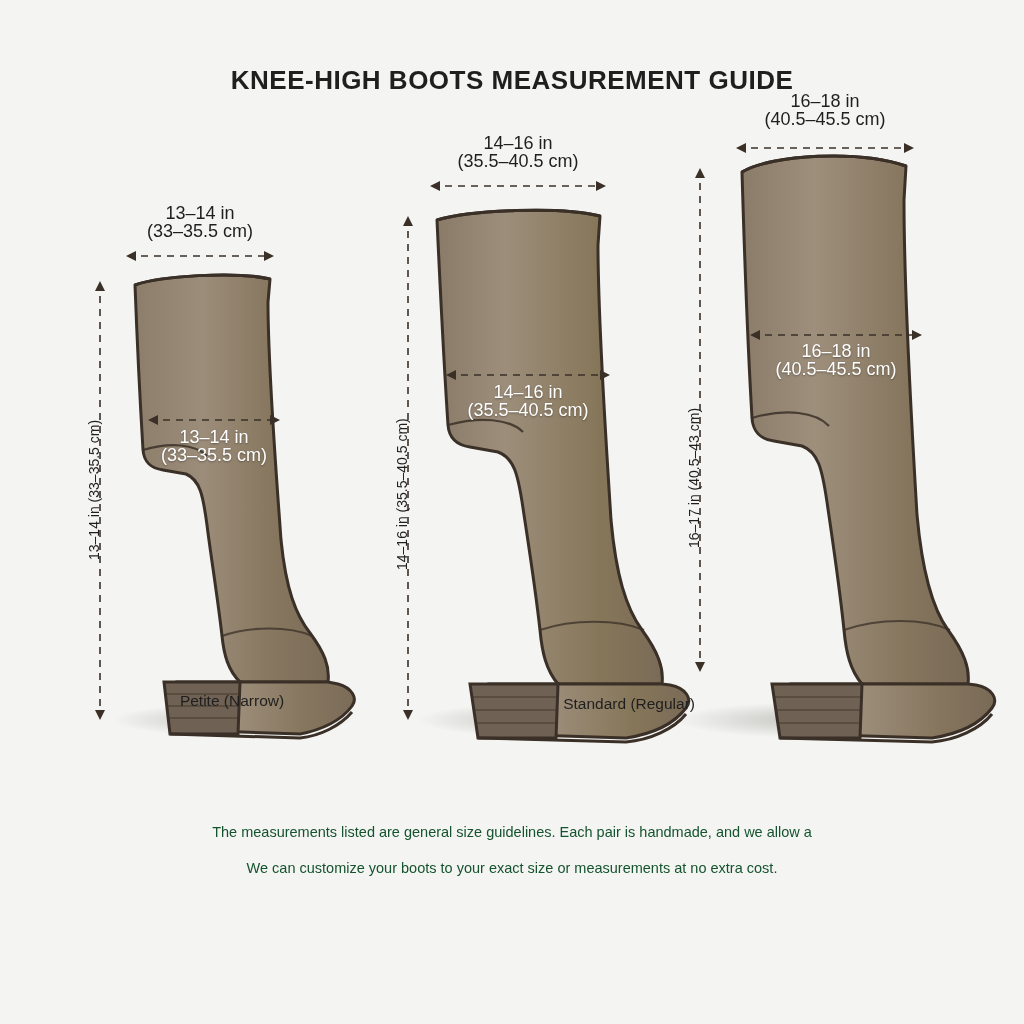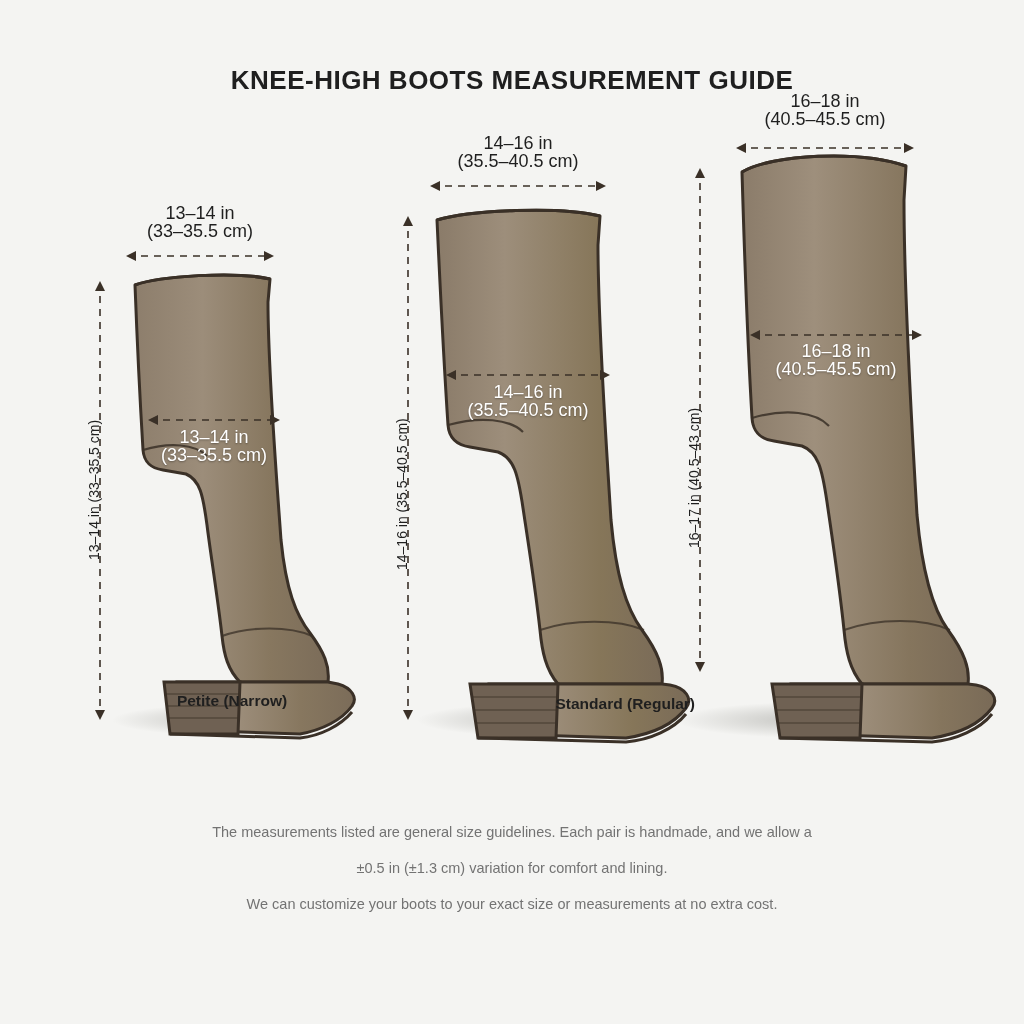--- a/index.html
+++ b/index.html
@@ -34,21 +34,21 @@
   .boot-stage {
     position: absolute;
     top: 70px;
     left: 0;
     width: 1024px;
     height: 730px;
   }
   .col-label {
     position: absolute;
     font-size: 15.5px;
-    font-weight: bold;
+    font-weight: normal;
     color: #1f1f1f;
     text-align: center;
     white-space: nowrap;
   }
   .dim-text {
     position: absolute;
     font-size: 18px;
     line-height: 18px;
     color: #1f1f1f;
     text-align: center;
@@ -70,21 +70,21 @@
     position: absolute;
     left: 0;
     top: 822px;
     width: 1024px;
     text-align: center;
   }
   .footnotes p {
     margin: 0 0 16px 0;
     font-size: 14.5px;
     line-height: 20px;
-    color: #737373;
+    color: #14532d;
   }
   svg.boot-svg {
     position: absolute;
     top: 0;
     left: 0;
     width: 1024px;
     height: 730px;
     overflow: visible;
   }
 </style>
@@ -252,17 +252,16 @@
     <div class="dim-text on-boot" style="left:726px; top:272px; width:220px;">
       <span>16–18 in</span><br>
       <span>(40.5–45.5 cm)</span>
     </div>
     <div class="v-label" style="left:686px; top:478px;">16–17 in (40.5–43 cm)</div>
 
   </div>
 
   <div class="footnotes">
     <p>The measurements listed are general size guidelines. Each pair is handmade, and we allow a</p>
-    <p>±0.5 in (±1.3 cm) variation for comfort and lining.</p>
     <p>We can customize your boots to your exact size or measurements at no extra cost.</p>
   </div>
 
 </div>
 
 </body></html>

